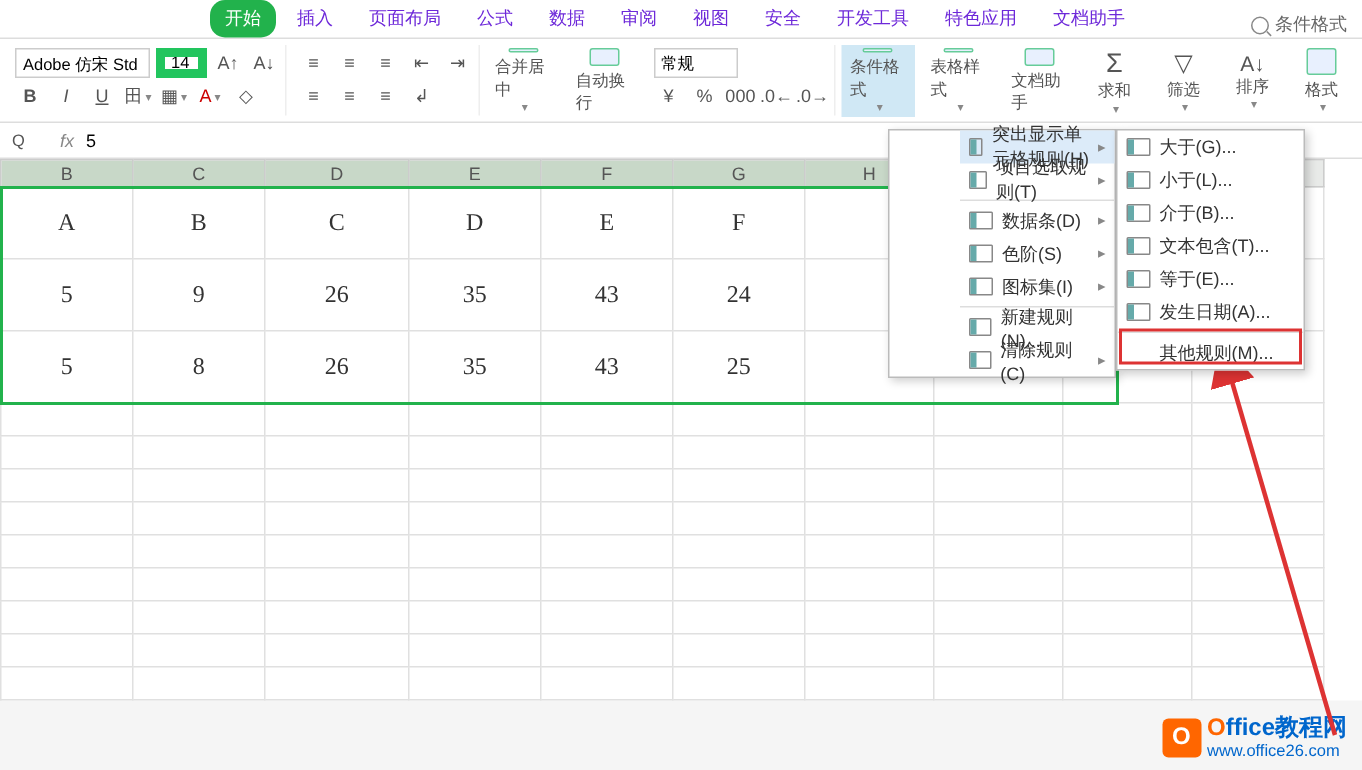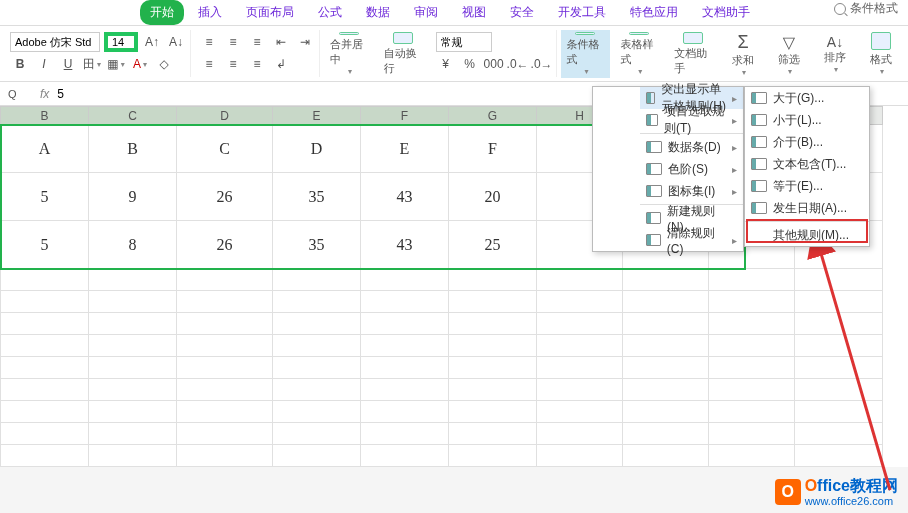--- a/index.html
+++ b/index.html
@@ -1,30 +1,30 @@
 <!DOCTYPE html>
 <html><head>
   <meta charset="utf-8">
   <style>
     * { margin: 0; padding: 0; box-sizing: border-box; font-family: "Microsoft YaHei", sans-serif; }
     body { width: 908px; height: 513px; background: #f5f5f5; overflow: hidden; position: relative; }
     
-    .ribbon-tabs { display: flex; align-items: flex-start; height: 26px; background: #fff; border-bottom: 1px solid #ddd; padding-left: 140px; gap: 4px; }
+    .ribbon-tabs { display: flex; align-items: flex-end; height: 26px; background: #fff; border-bottom: 1px solid #ddd; padding-left: 140px; gap: 4px; }
     .tab { padding: 4px 10px; font-size: 12px; color: #6d28d9; cursor: pointer; }
     .tab.active { background: #22b24c; color: #fff; border-radius: 10px; }
     .tabs-right { margin-left: auto; display: flex; align-items: center; gap: 6px; padding-right: 10px; }
     .search-box { display: flex; align-items: center; gap: 4px; font-size: 12px; color: #666; }
     .search-ico { width: 12px; height: 12px; border: 1px solid #888; border-radius: 50%; position: relative; }
     .search-ico::after { content: ''; position: absolute; width: 4px; height: 1px; background: #888; bottom: -1px; right: -3px; transform: rotate(45deg); }
     
     .toolbar { display: flex; height: 56px; background: #fff; border-bottom: 1px solid #ddd; padding: 4px 6px; gap: 4px; }
     .grp { display: flex; flex-direction: column; gap: 2px; padding: 2px 4px; border-right: 1px solid #eee; }
     .grp-row { display: flex; align-items: center; gap: 4px; }
     .font-name { width: 90px; height: 20px; border: 1px solid #ccc; font-size: 11px; padding: 0 4px; background: #fff; }
-    .font-size { width: 34px; height: 20px; border: 4px solid #22c55e; font-size: 11px; padding: 0 4px; background: #fff; }
+    .font-size { width: 34px; height: 20px; border: 6px solid #22c55e; font-size: 11px; padding: 0 4px; background: #fff; }
     .btn-s { width: 20px; height: 20px; display: flex; align-items: center; justify-content: center; font-size: 12px; color: #555; }
     .btn-m { display: flex; flex-direction: column; align-items: center; justify-content: center; padding: 2px 6px; font-size: 11px; color: #555; min-width: 42px; height: 48px; }
     .btn-m .ico { width: 20px; height: 20px; background: #e8f0fe; border: 1px solid #6c9; border-radius: 2px; margin-bottom: 2px; }
     .drop { font-size: 8px; color: #888; margin-left: 2px; }
     .number-fmt { width: 56px; height: 20px; border: 1px solid #ccc; font-size: 11px; padding: 0 4px; background: #fff; }
     .btn-highlight { background: #d0e8f5; }
     
     .formula-bar { display: flex; align-items: center; height: 24px; background: #fff; border-bottom: 1px solid #ddd; padding: 0 8px; gap: 8px; font-size: 12px; }
     .name-box { width: 24px; font-size: 11px; color: #555; }
     .fx-ico { font-style: italic; color: #888; font-size: 12px; }
@@ -206,21 +206,21 @@
           <td></td>
           <td></td>
           <td></td>
     </tr>
     <tr class="row">
       <td>5</td>
           <td>9</td>
           <td>26</td>
           <td>35</td>
           <td>43</td>
-          <td>20</td>
+          <td>24</td>
           <td></td>
           <td></td>
           <td></td>
           <td></td>
     </tr>
     <tr class="row">
       <td>5</td>
           <td>8</td>
           <td>26</td>
           <td>35</td>

